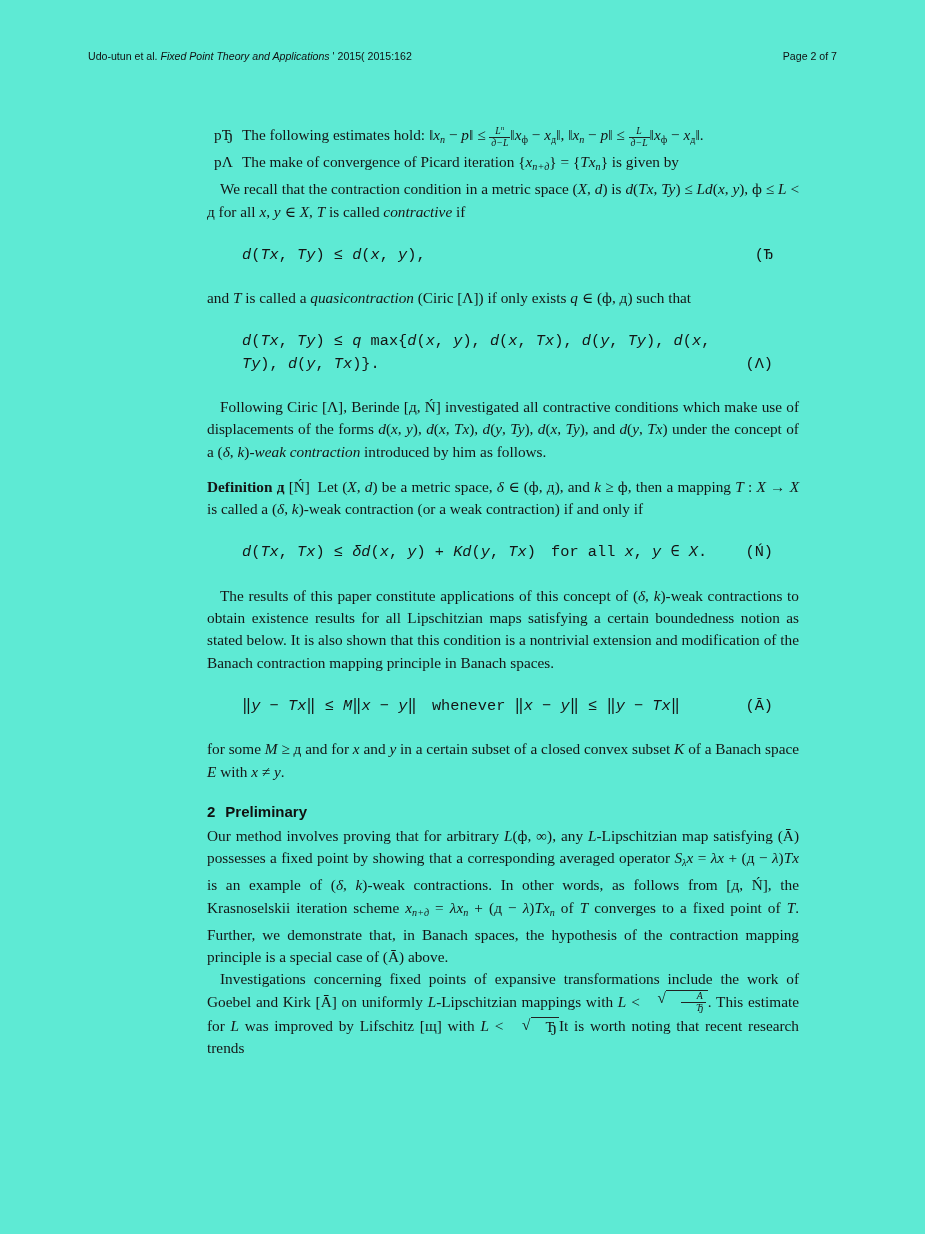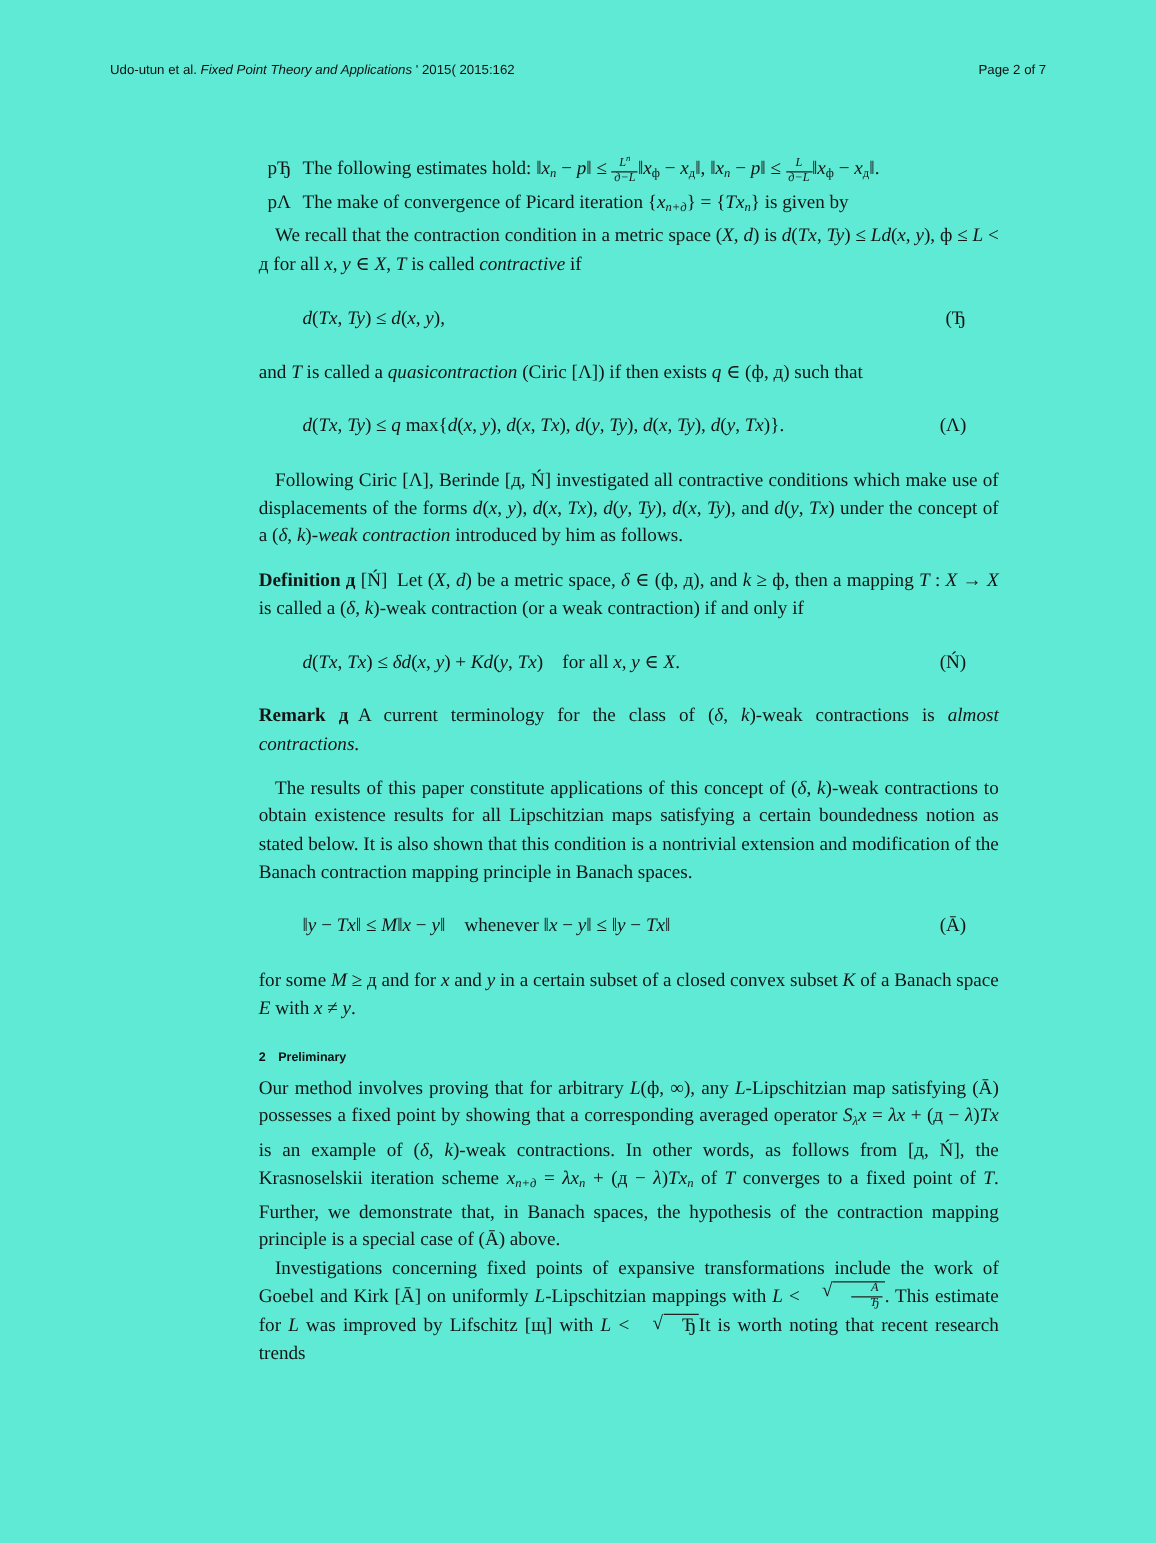--- a/index.html
+++ b/index.html
@@ -20,28 +20,28 @@
   
   .doc{position:absolute;left:183px;top:124px;width:592px;line-height:22.3px;margin-left:24px;}
   .para{margin:0;text-align:justify;}
   .para.indent{text-indent:13px;}
   .para.gap{margin-top:13px;}
   .list-item{display:flex;padding-left:7px;}
   .list-item .marker{flex:none;width:28px;}
   .list-item .li-body{flex:1;text-align:justify;}
   .cont-line{padding-left:35px;}
   .equation{
-    display:flex;justify-content:space-between;align-items:center;
-    margin:21px 0;padding-left:35px;padding-right:26px;
+    display:flex;justify-content:space-between;align-items:flex-end;
+    margin:21px 0;padding-left:35px;padding-right:26px;font-family:Liberation Mono, monospace;
   }
   .eq-body{flex:1;}
   .eq-num{flex:none;padding-left:12px;}
   .section-heading{
     font-family:"Liberation Sans","DejaVu Sans",sans-serif;
-    font-size:10px;font-weight:bold;color:#101010;
+    font-size:15px;font-weight:bold;color:#101010;
     margin:18px 0 2px 0;line-height:22px;
   }
   .section-heading .h-num{margin-right:10px;}
   
   .it{font-style:italic;}
   .bd{font-weight:bold;}
   .sbi{font-style:italic;font-size:0.66em;vertical-align:-0.28em;}
   .sbr{font-size:0.66em;vertical-align:-0.28em;}
   .frac{
     display:inline-block;text-align:center;vertical-align:-0.62em;
@@ -72,32 +72,31 @@
       </div>
       <div class="list-item">
         <span class="marker">pΛ</span>
         <span class="li-body"><span>The make of convergence of Picard iteration {</span><span class="it">x</span><span class="sbi">n+д</span><span>} = {</span><span class="it">Tx</span><span class="sbi">n</span><span>} is given by</span></span>
       </div>
       <p class="para indent"><span>We recall that the contraction condition in a metric space (</span><span class="it">X</span><span>, </span><span class="it">d</span><span>) is </span><span class="it">d</span><span>(</span><span class="it">Tx</span><span>, </span><span class="it">Ty</span><span>) ≤ </span><span class="it">Ld</span><span>(</span><span class="it">x</span><span>, </span><span class="it">y</span><span>), ф ≤ </span><span class="it">L</span><span> &lt; д for all </span><span class="it">x</span><span>, </span><span class="it">y</span><span> ∈ </span><span class="it">X</span><span>, </span><span class="it">T</span><span> is called </span><span class="it">contractive</span><span> if</span></p>
       <div class="equation">
         <span class="eq-body"><span class="it">d</span><span>(</span><span class="it">Tx</span><span>, </span><span class="it">Ty</span><span>) ≤ </span><span class="it">d</span><span>(</span><span class="it">x</span><span>, </span><span class="it">y</span><span>),</span></span>
         <span class="eq-num">(Ђ</span>
       </div>
-      <p class="para"><span>and </span><span class="it">T</span><span> is called a </span><span class="it">quasicontraction</span><span> (Ciric [Λ]) if then exists </span><span class="it">q</span><span> ∈ (ф, д) such that</span></p>
+      <p class="para"><span>and </span><span class="it">T</span><span> is called a </span><span class="it">quasicontraction</span><span> (Ciric [Λ]) if only exists </span><span class="it">q</span><span> ∈ (ф, д) such that</span></p>
       <div class="equation">
         <span class="eq-body"><span class="it">d</span><span>(</span><span class="it">Tx</span><span>, </span><span class="it">Ty</span><span>) ≤ </span><span class="it">q</span><span> max{</span><span class="it">d</span><span>(</span><span class="it">x</span><span>, </span><span class="it">y</span><span>), </span><span class="it">d</span><span>(</span><span class="it">x</span><span>, </span><span class="it">Tx</span><span>), </span><span class="it">d</span><span>(</span><span class="it">y</span><span>, </span><span class="it">Ty</span><span>), </span><span class="it">d</span><span>(</span><span class="it">x</span><span>, </span><span class="it">Ty</span><span>), </span><span class="it">d</span><span>(</span><span class="it">y</span><span>, </span><span class="it">Tx</span><span>)}.</span></span>
         <span class="eq-num">(Λ)</span>
       </div>
       <p class="para indent gap"><span>Following Ciric [Λ], Berinde [д, Ń] investigated all contractive conditions which make use of displacements of the forms </span><span class="it">d</span><span>(</span><span class="it">x</span><span>, </span><span class="it">y</span><span>), </span><span class="it">d</span><span>(</span><span class="it">x</span><span>, </span><span class="it">Tx</span><span>), </span><span class="it">d</span><span>(</span><span class="it">y</span><span>, </span><span class="it">Ty</span><span>), </span><span class="it">d</span><span>(</span><span class="it">x</span><span>, </span><span class="it">Ty</span><span>), and </span><span class="it">d</span><span>(</span><span class="it">y</span><span>, </span><span class="it">Tx</span><span>) under the concept of a (</span><span class="it">δ</span><span>, </span><span class="it">k</span><span>)-</span><span class="it">weak contraction</span><span> introduced by him as follows.</span></p>
       <p class="para gap"><span class="bd">Definition д</span><span> [Ń] Let (</span><span class="it">X</span><span>, </span><span class="it">d</span><span>) be a metric space, </span><span class="it">δ</span><span> ∈ (ф, д), and </span><span class="it">k</span><span> ≥ ф, then a mapping </span><span class="it">T</span><span> : </span><span class="it">X</span><span> → </span><span class="it">X</span><span> is called a (</span><span class="it">δ</span><span>, </span><span class="it">k</span><span>)-weak contraction (or a weak contraction) if and only if</span></p>
       <div class="equation">
         <span class="eq-body"><span class="it">d</span><span>(</span><span class="it">Tx</span><span>, </span><span class="it">Tx</span><span>) ≤ </span><span class="it">δd</span><span>(</span><span class="it">x</span><span>, </span><span class="it">y</span><span>) + </span><span class="it">Kd</span><span>(</span><span class="it">y</span><span>, </span><span class="it">Tx</span><span>) for all </span><span class="it">x</span><span>, </span><span class="it">y</span><span> ∈ </span><span class="it">X</span><span>.</span></span>
         <span class="eq-num">(Ń)</span>
       </div>
-      <p class="para gap"><span class="bd">Remark д</span><span> A current terminology for the class of (</span><span class="it">δ</span><span>, </span><span class="it">k</span><span>)-weak contractions is </span><span class="it">almost contractions</span><span>.</span></p>
       <p class="para indent gap"><span>The results of this paper constitute applications of this concept of (</span><span class="it">δ</span><span>, </span><span class="it">k</span><span>)-weak contractions to obtain existence results for all Lipschitzian maps satisfying a certain boundedness notion as stated below. It is also shown that this condition is a nontrivial extension and modification of the Banach contraction mapping principle in Banach spaces.</span></p>
       <div class="equation">
         <span class="eq-body"><span>‖</span><span class="it">y</span><span> − </span><span class="it">Tx</span><span>‖ ≤ </span><span class="it">M</span><span>‖</span><span class="it">x</span><span> − </span><span class="it">y</span><span>‖ whenever ‖</span><span class="it">x</span><span> − </span><span class="it">y</span><span>‖ ≤ ‖</span><span class="it">y</span><span> − </span><span class="it">Tx</span><span>‖</span></span>
         <span class="eq-num">(Ā)</span>
       </div>
       <p class="para"><span>for some </span><span class="it">M</span><span> ≥ д and for </span><span class="it">x</span><span> and </span><span class="it">y</span><span> in a certain subset of a closed convex subset </span><span class="it">K</span><span> of a Banach space </span><span class="it">E</span><span> with </span><span class="it">x</span><span> ≠ </span><span class="it">y</span><span>.</span></p>
       <h2 class="section-heading"><span class="h-num">2</span><span class="h-text">Preliminary</span></h2>
       <p class="para"><span>Our method involves proving that for arbitrary </span><span class="it">L</span><span>(ф, ∞), any </span><span class="it">L</span><span>-Lipschitzian map satisfying (Ā) possesses a fixed point by showing that a corresponding averaged operator </span><span class="it">S</span><span class="sbi">λ</span><span class="it">x</span><span> = </span><span class="it">λx</span><span> + (д − </span><span class="it">λ</span><span>)</span><span class="it">Tx</span><span> is an example of (</span><span class="it">δ</span><span>, </span><span class="it">k</span><span>)-weak contractions. In other words, as follows from [д, Ń], the Krasnoselskii iteration scheme </span><span class="it">x</span><span class="sbi">n+д</span><span> = </span><span class="it">λx</span><span class="sbi">n</span><span> + (д − </span><span class="it">λ</span><span>)</span><span class="it">Tx</span><span class="sbi">n</span><span> of </span><span class="it">T</span><span> converges to a fixed point of </span><span class="it">T</span><span>. Further, we demonstrate that, in Banach spaces, the hypothesis of the contraction mapping principle is a special case of (Ā) above.</span></p>
       <p class="para indent"><span>Investigations concerning fixed points of expansive transformations include the work of Goebel and Kirk [Ā] on uniformly </span><span class="it">L</span><span>-Lipschitzian mappings with </span><span class="it">L</span><span> &lt; </span><span class="sqrt">
           <span class="rad">√</span>

